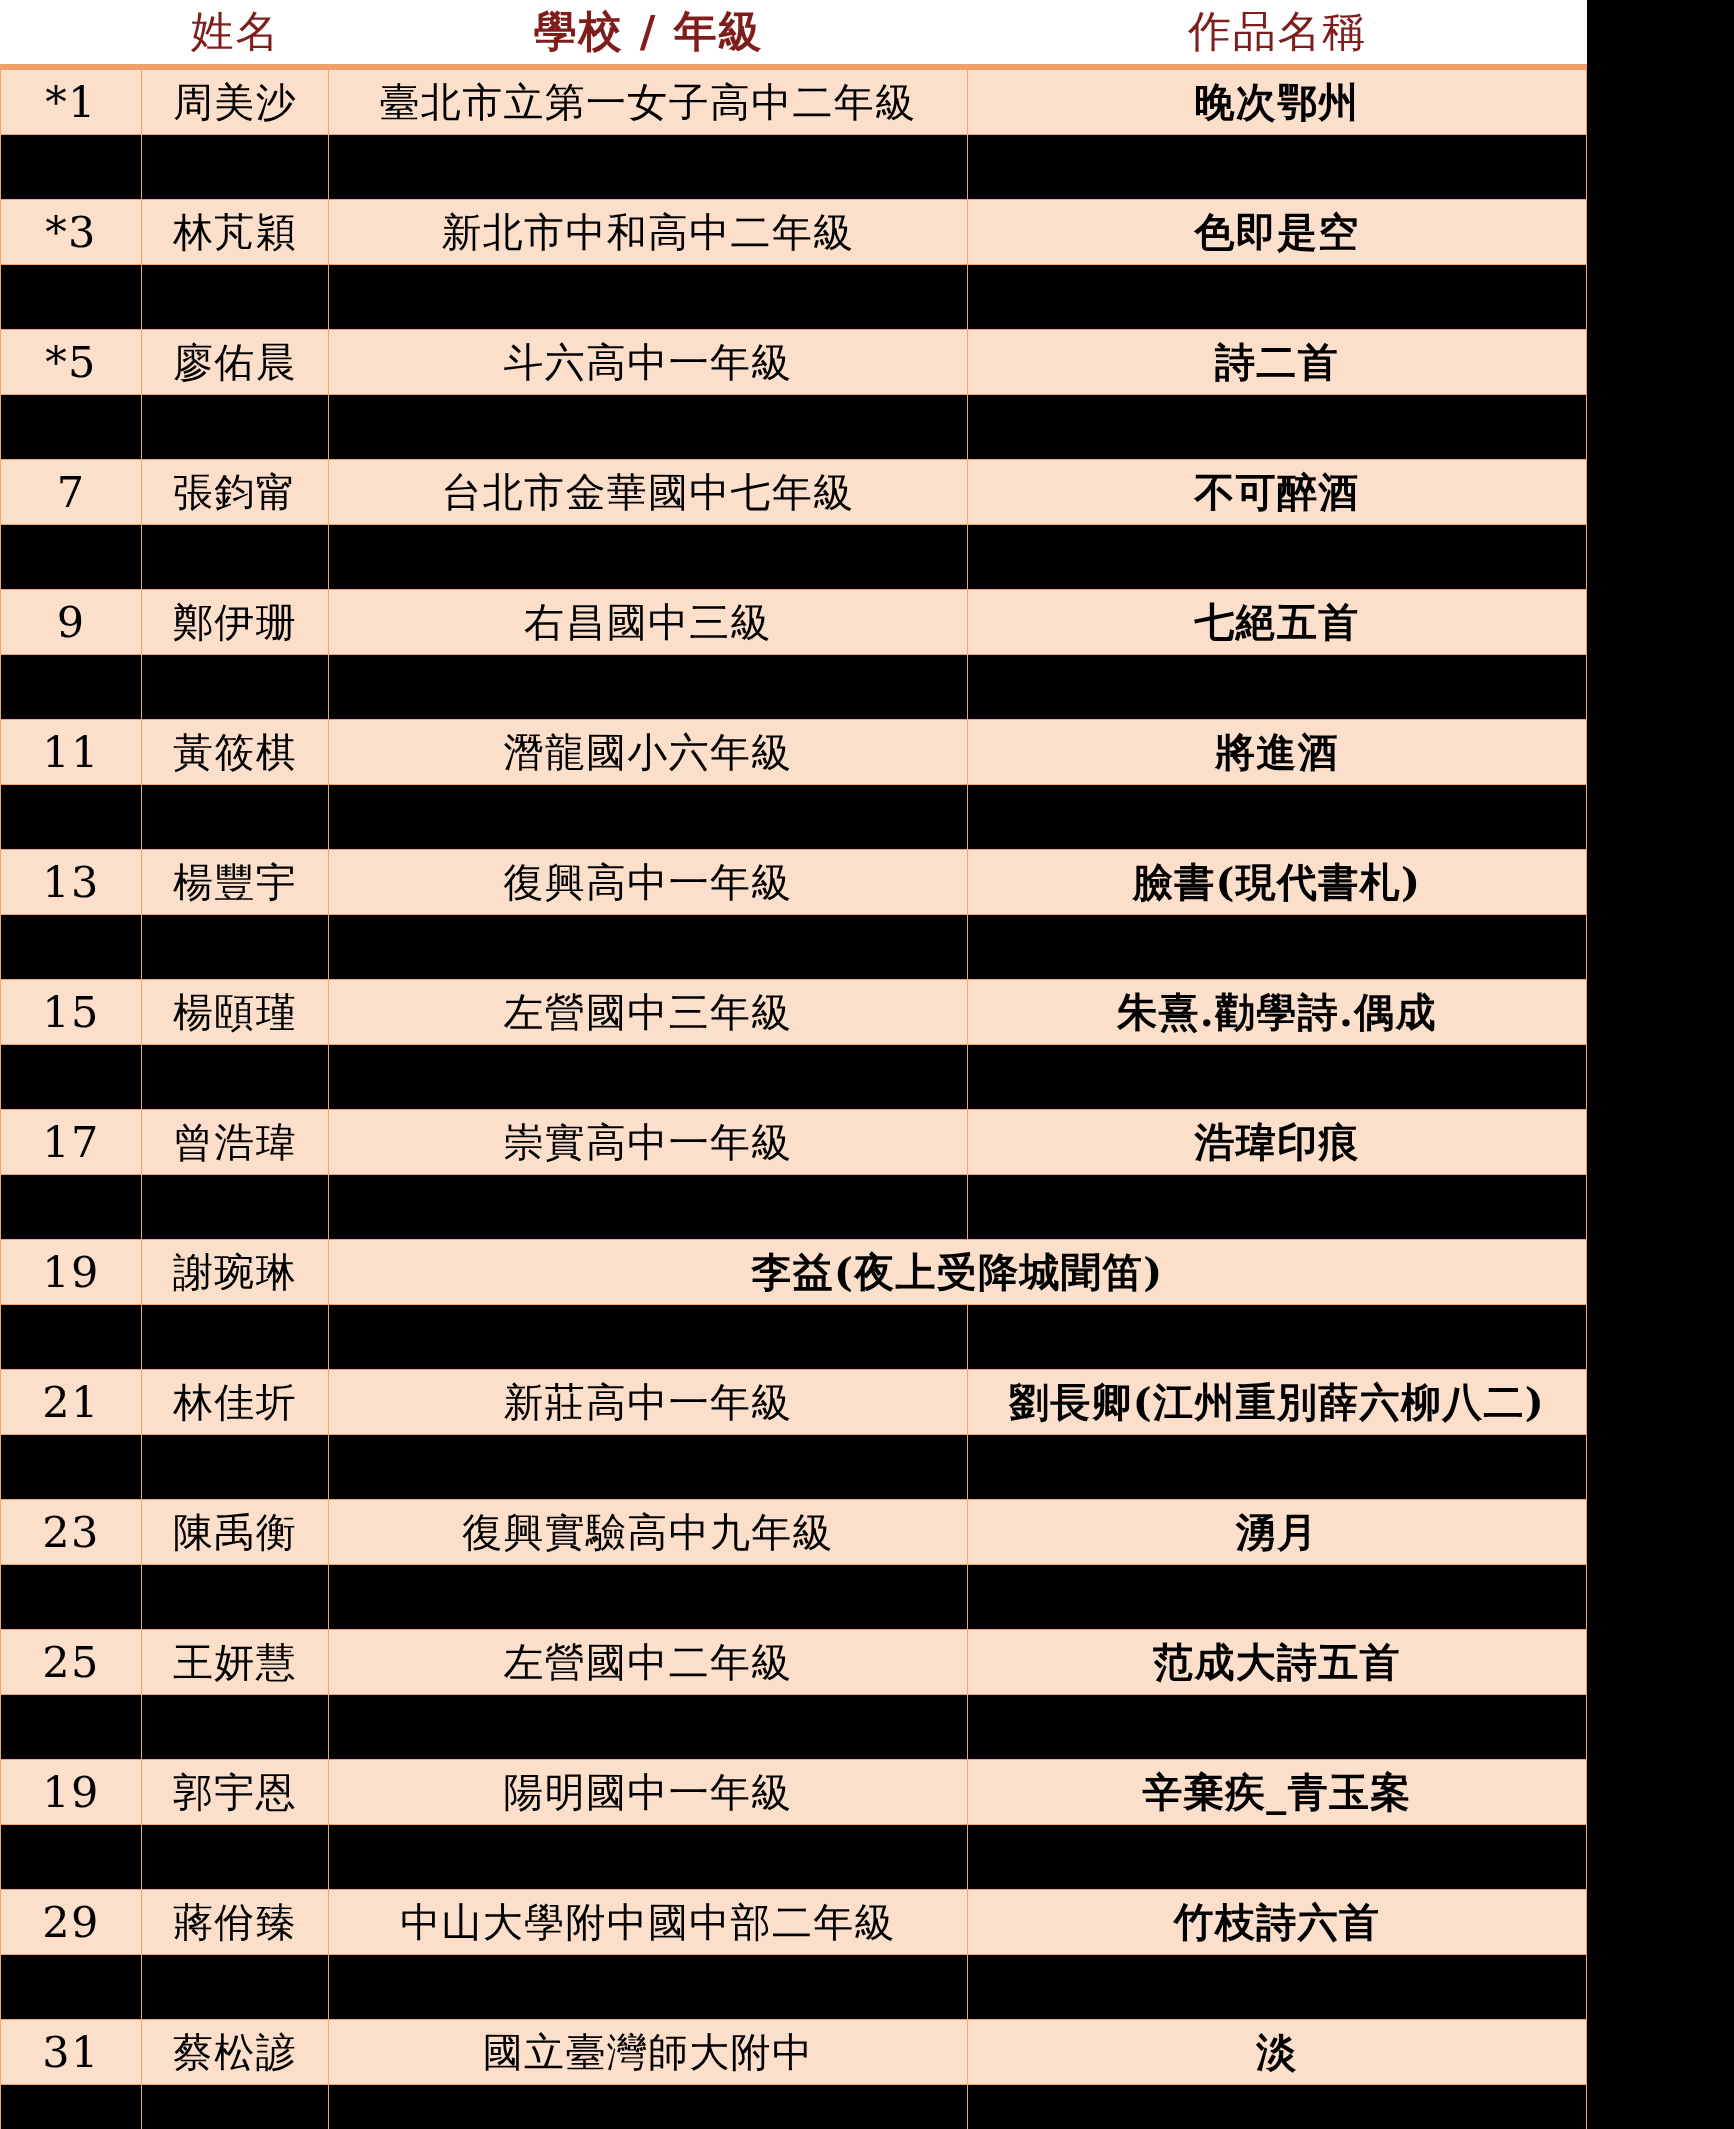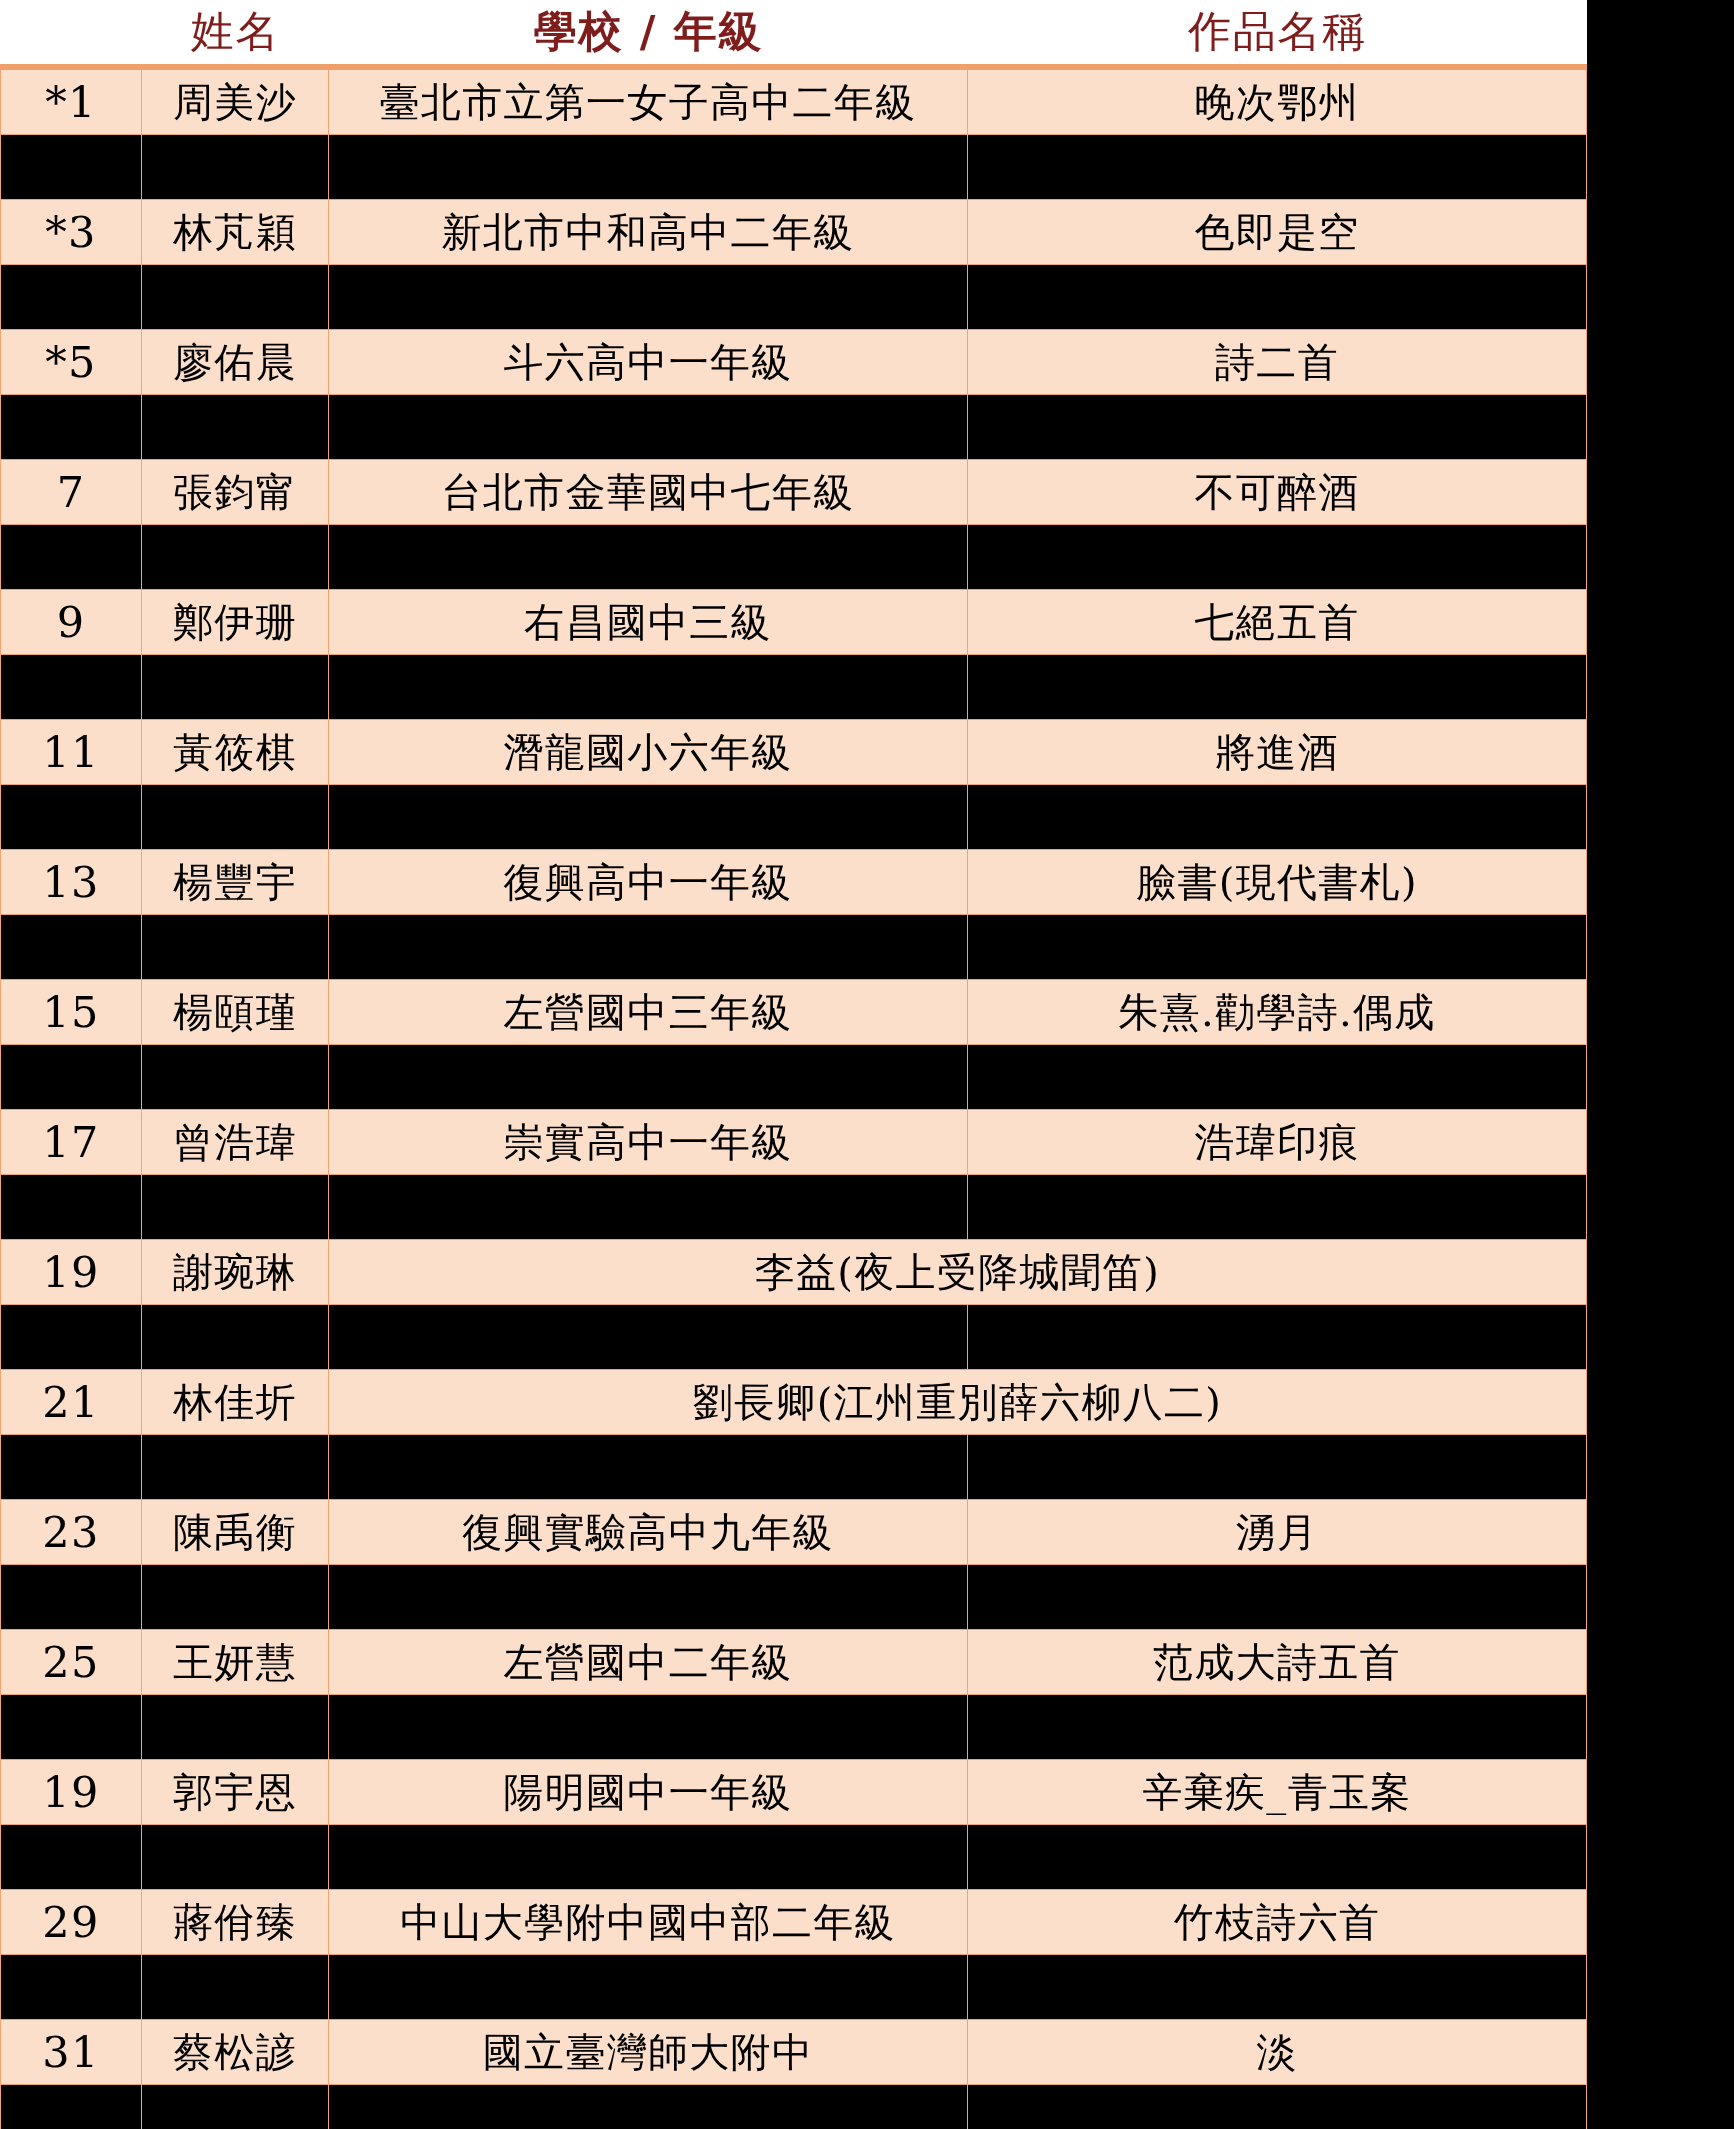--- a/index.html
+++ b/index.html
@@ -56,21 +56,21 @@
     justify-content:center;
     font-size:40px;
     color:#000;
     letter-spacing:1.3px;
     overflow:hidden;
     white-space:nowrap;
   }
   .c-num{width:141px;border-right:1.7px solid #f1a472;font-size:43px;}
   .c-name{width:187px;border-right:1.7px solid #f1a472;}
   .c-school{width:639px;border-right:1.7px solid #f1a472;}
-  .c-title{flex:1;}
+  .c-title{flex:1;font-weight:bold;}
 </style>
 </head>
 <body>
 
 <div class="table-wrap">
   <div class="hdr">
     <div class="hcell c0"></div>
     <div class="hcell c1">姓名</div>
     <div class="hcell c2">學校 / 年級</div>
     <div class="hcell c3">作品名稱</div>
@@ -212,20 +212,21 @@
   <div class="row redacted">
     <div class="cell c-num"></div>
     <div class="cell c-name"></div>
     <div class="cell c-school"></div>
     <div class="cell c-title"></div>
   </div>
 
   <div class="row">
     <div class="cell c-num">21</div>
     <div class="cell c-name">林佳圻</div>
+    <div class="cell c-school">新莊高中一年級</div>
     <div class="cell c-title">劉長卿(江州重別薛六柳八二)</div>
   </div>
 
   <div class="row redacted">
     <div class="cell c-num"></div>
     <div class="cell c-name"></div>
     <div class="cell c-school"></div>
     <div class="cell c-title"></div>
   </div>
 

